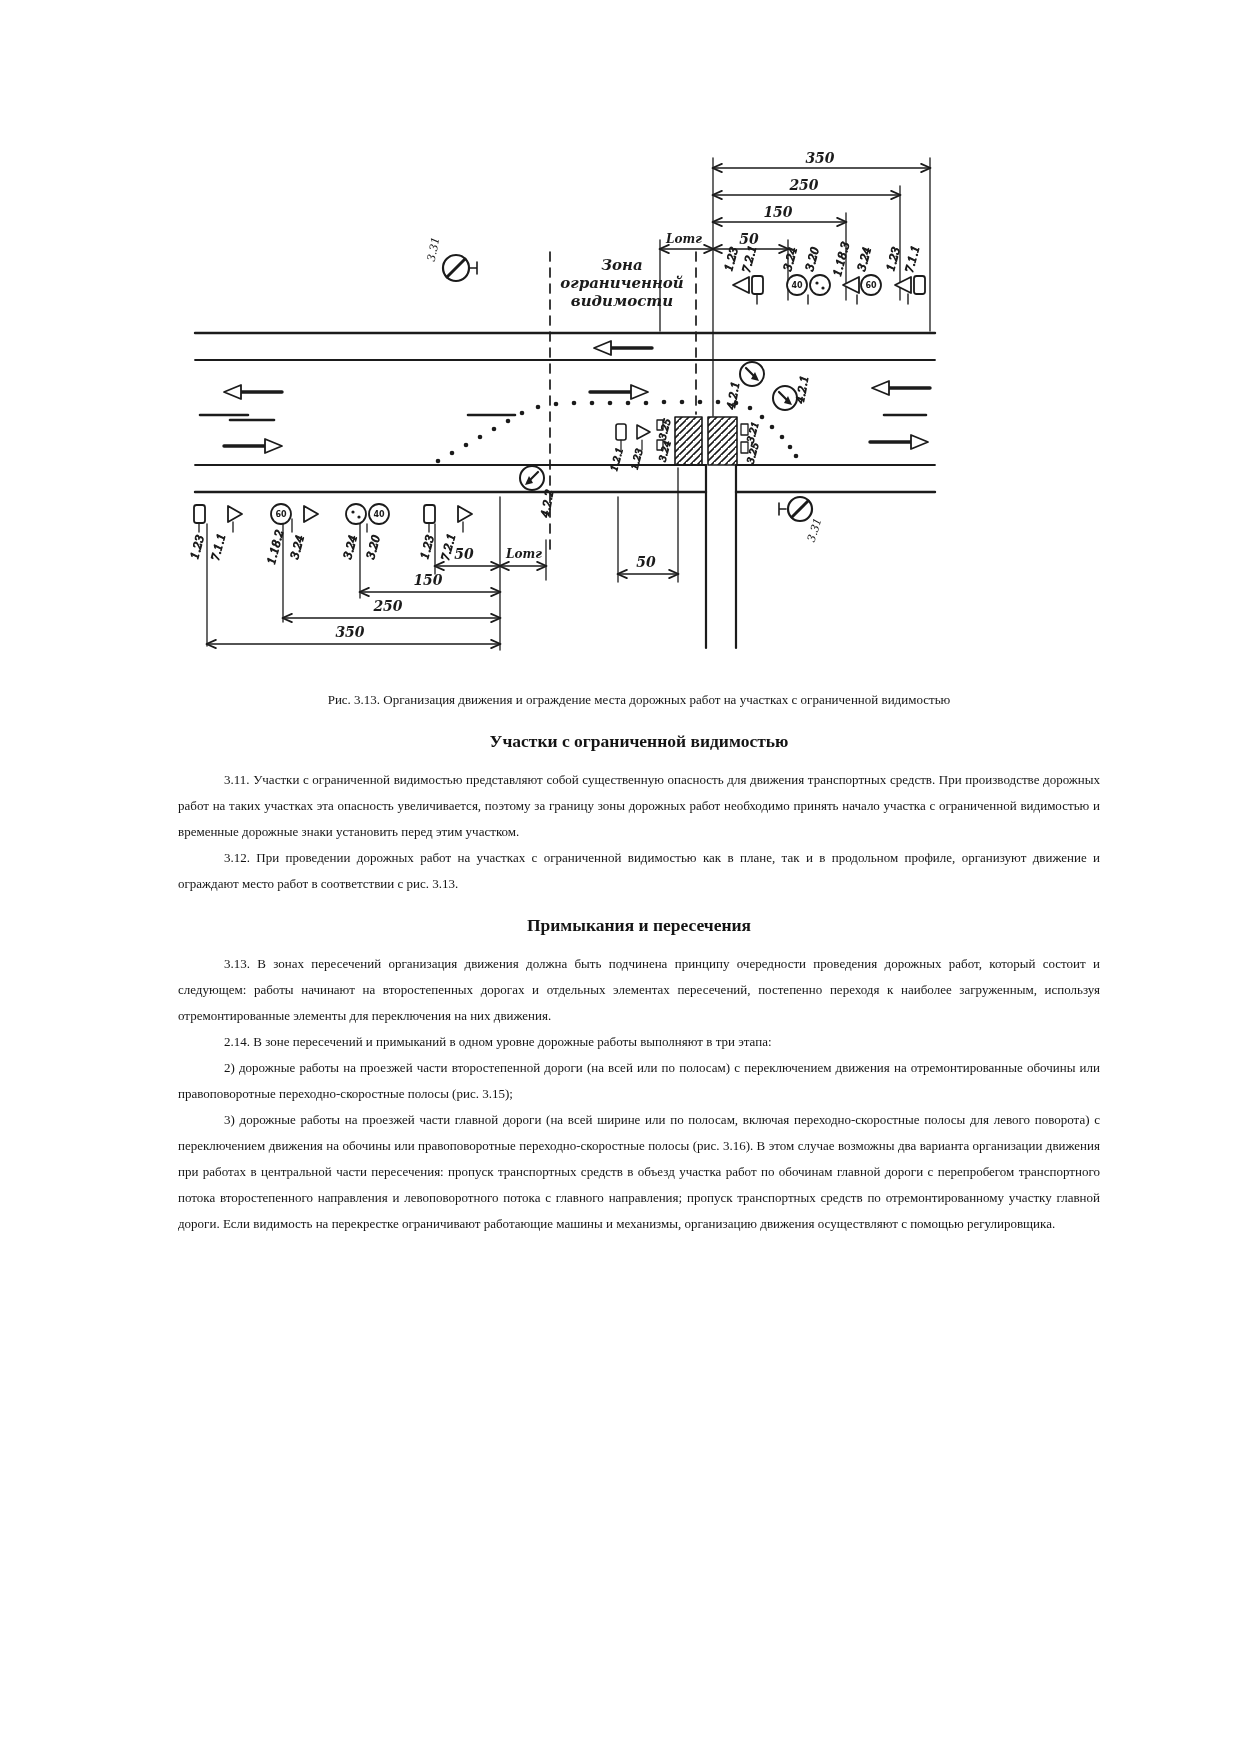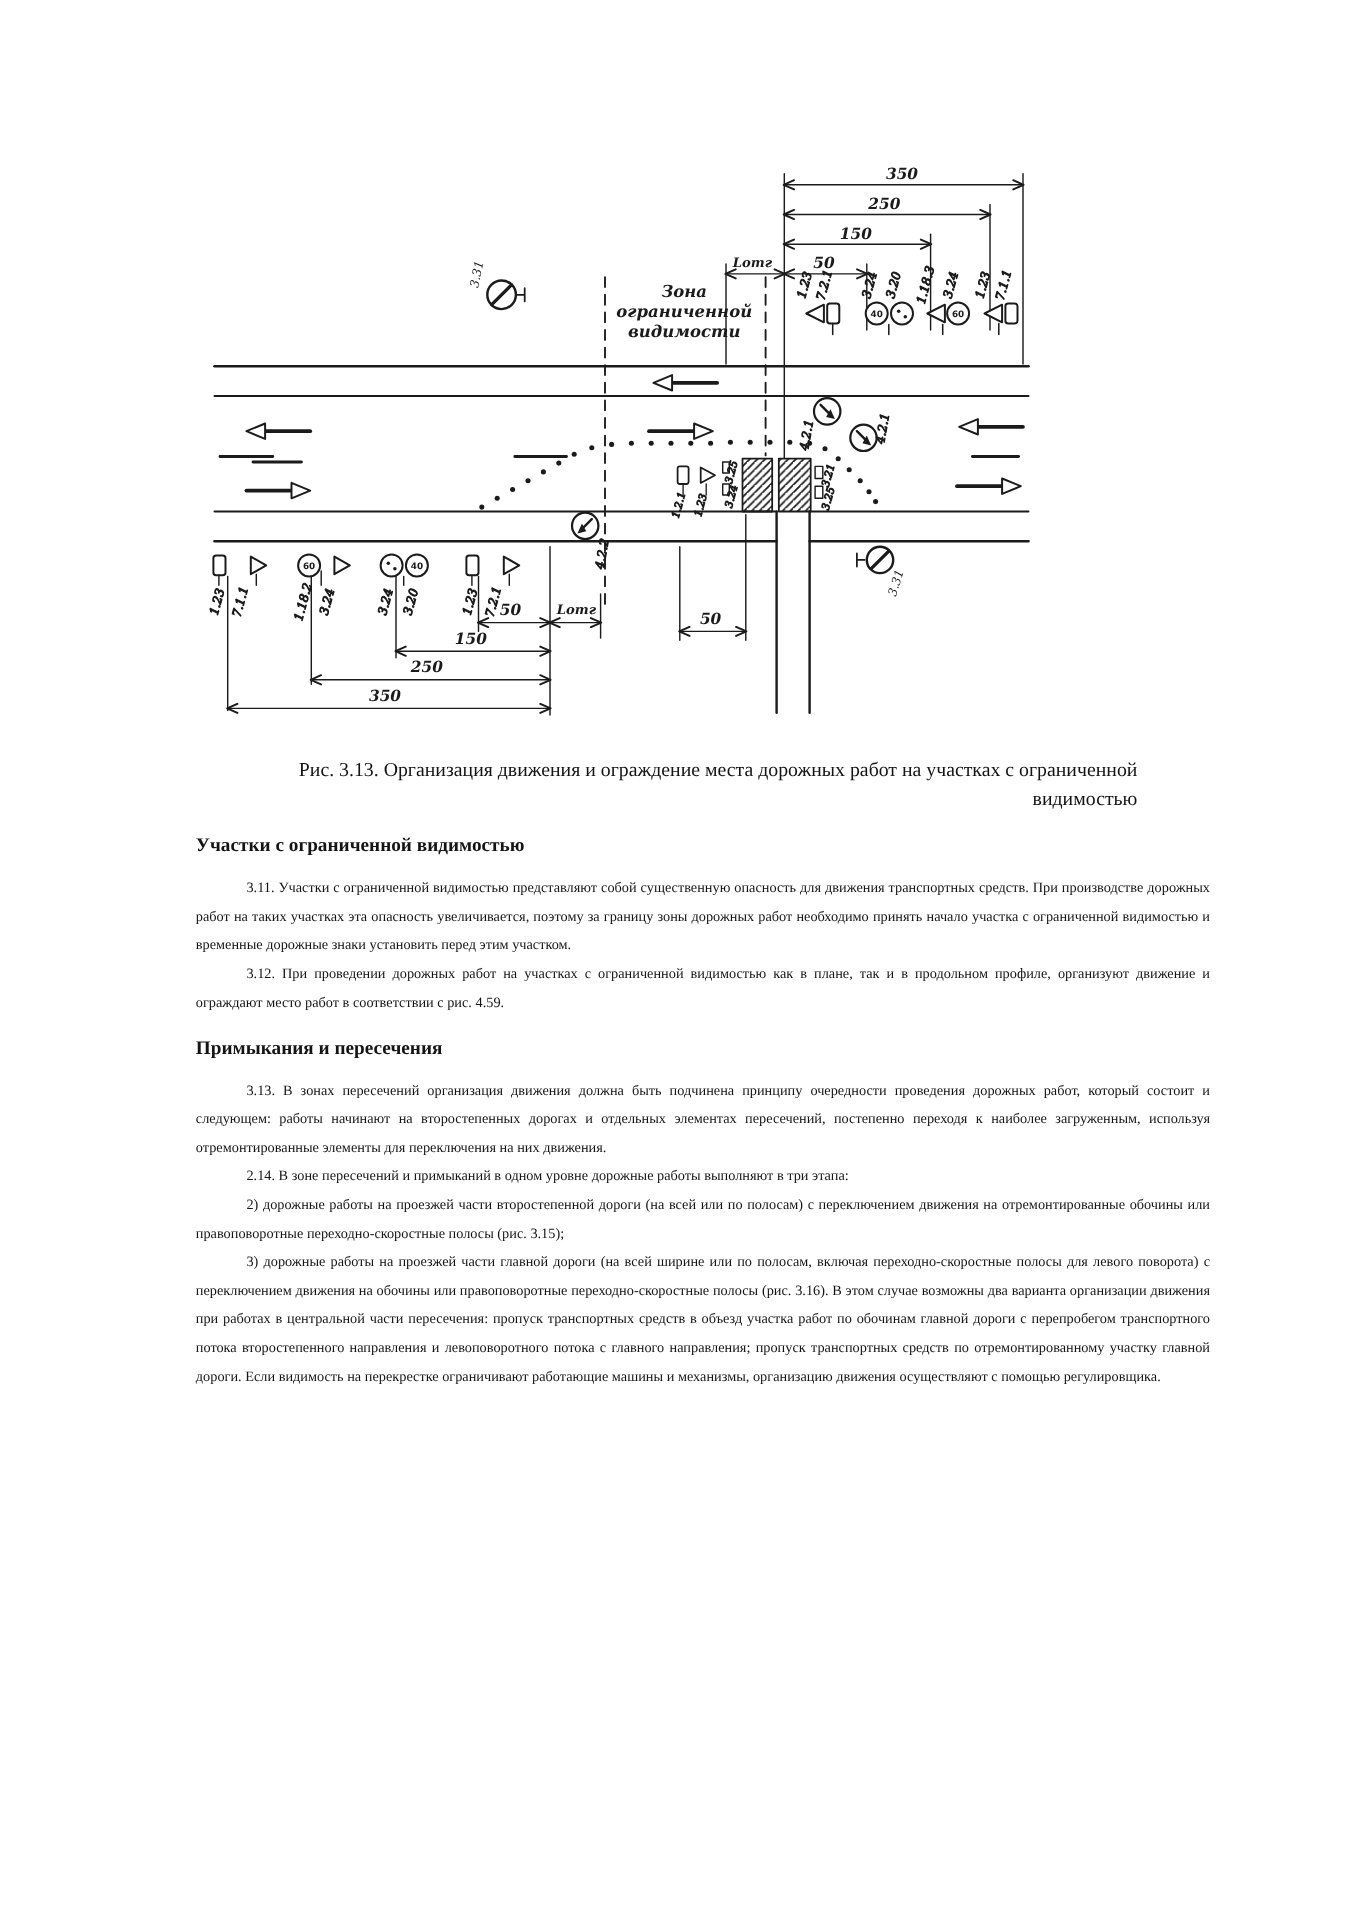--- a/index.html
+++ b/index.html
@@ -11,25 +11,25 @@
   svg{display:block;}
   svg text{fill:#1b1b1b;}
   .zone-lab{font:italic bold 15px "DejaVu Serif", serif;}
   .dim-lab{font:italic bold 14px "DejaVu Serif", serif;}
   .dim-lab-sm{font:italic bold 12px "DejaVu Serif", serif;}
   .sign-lab{font:italic 11px "DejaVu Serif", serif;}
   .sign-lab-sm{font:italic 9.5px "DejaVu Serif", serif;}
   .circ-num{font:bold 8px "DejaVu Sans", sans-serif;}
   .content{width:922px;margin-left:178px;}
   .caption{
-    font-size:18px;line-height:27px;text-align:right;
+    font-size:13px;line-height:27px;text-align:center;
     max-width:790px;margin:26px auto 0;
   }
   h3.sec-head{
-    font-size:17.5px;line-height:26px;font-weight:bold;
+    font-size:17.5px;line-height:26px;text-align:center;font-weight:bold;
     margin:15px 0 13px;
   }
   p.body{
     font-size:13px;line-height:26px;text-align:justify;text-indent:46px;
     margin:0;
   }
 </style>
 </head>
 <body>
 
@@ -284,20 +284,20 @@
     <text class="sign-lab" x="452" y="548" text-anchor="middle" transform="rotate(-75 452 548)">7.2.1</text>
   </g>
 </svg>
 </div>
 
 <div class="content">
   <div class="caption">Рис. 3.13. Организация движения и ограждение места дорожных работ на участках с ограниченной видимостью</div>
 
   <h3 class="sec-head">Участки с ограниченной видимостью</h3>
   <p class="body">3.11. Участки с ограниченной видимостью представляют собой существенную опасность для движения транспортных средств. При производстве дорожных работ на таких участках эта опасность увеличивается, поэтому за границу зоны дорожных работ необходимо принять начало участка с ограниченной видимостью и временные дорожные знаки установить перед этим участком.</p>
-  <p class="body">3.12. При проведении дорожных работ на участках с ограниченной видимостью как в плане, так и в продольном профиле, организуют движение и ограждают место работ в соответствии с рис. 4.59.</p>
+  <p class="body">3.12. При проведении дорожных работ на участках с ограниченной видимостью как в плане, так и в продольном профиле, организуют движение и ограждают место работ в соответствии с рис. 3.13.</p>
 
   <h3 class="sec-head">Примыкания и пересечения</h3>
   <p class="body">3.13. В зонах пересечений организация движения должна быть подчинена принципу очередности проведения дорожных работ, который состоит и следующем: работы начинают на второстепенных дорогах и отдельных элементах пересечений, постепенно переходя к наиболее загруженным, используя отремонтированные элементы для переключения на них движения.</p>
   <p class="body">2.14. В зоне пересечений и примыканий в одном уровне дорожные работы выполняют в три этапа:</p>
   <p class="body">2) дорожные работы на проезжей части второстепенной дороги (на всей или по полосам) с переключением движения на отремонтированные обочины или правоповоротные переходно-скоростные полосы (рис. 3.15);</p>
   <p class="body">3) дорожные работы на проезжей части главной дороги (на всей ширине или по полосам, включая переходно-скоростные полосы для левого поворота) с переключением движения на обочины или правоповоротные переходно-скоростные полосы (рис. 3.16). В этом случае возможны два варианта организации движения при работах в центральной части пересечения: пропуск транспортных средств в объезд участка работ по обочинам главной дороги с перепробегом транспортного потока второстепенного направления и левоповоротного потока с главного направления; пропуск транспортных средств по отремонтированному участку главной дороги. Если видимость на перекрестке ограничивают работающие машины и механизмы, организацию движения осуществляют с помощью регулировщика.</p>
 </div>
 
 </body></html>

